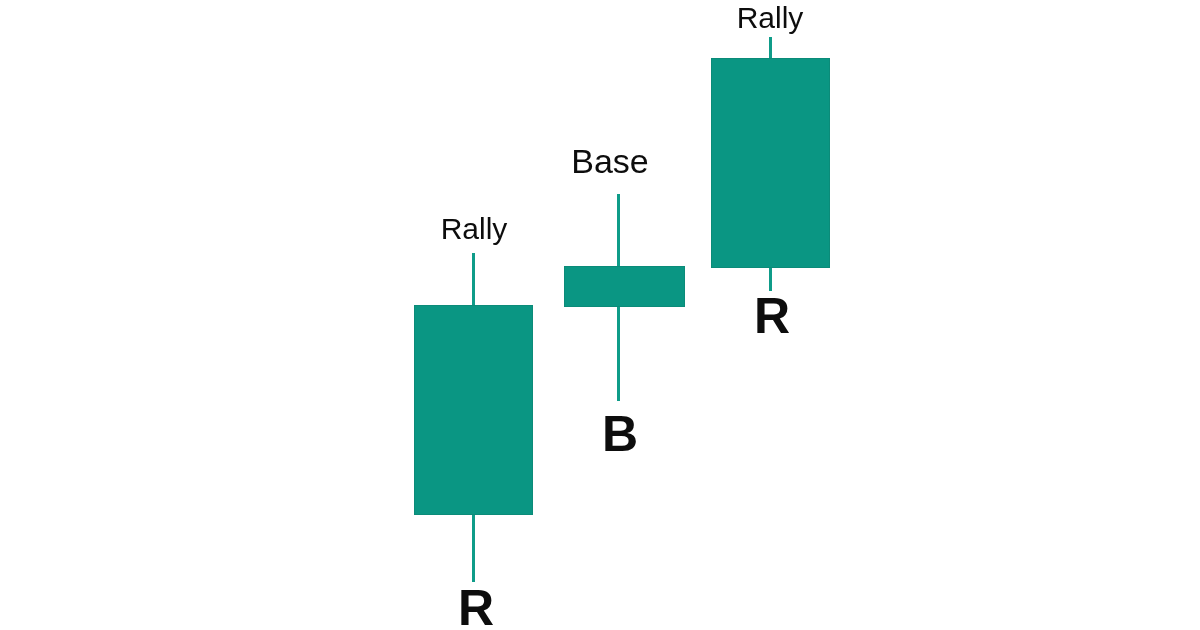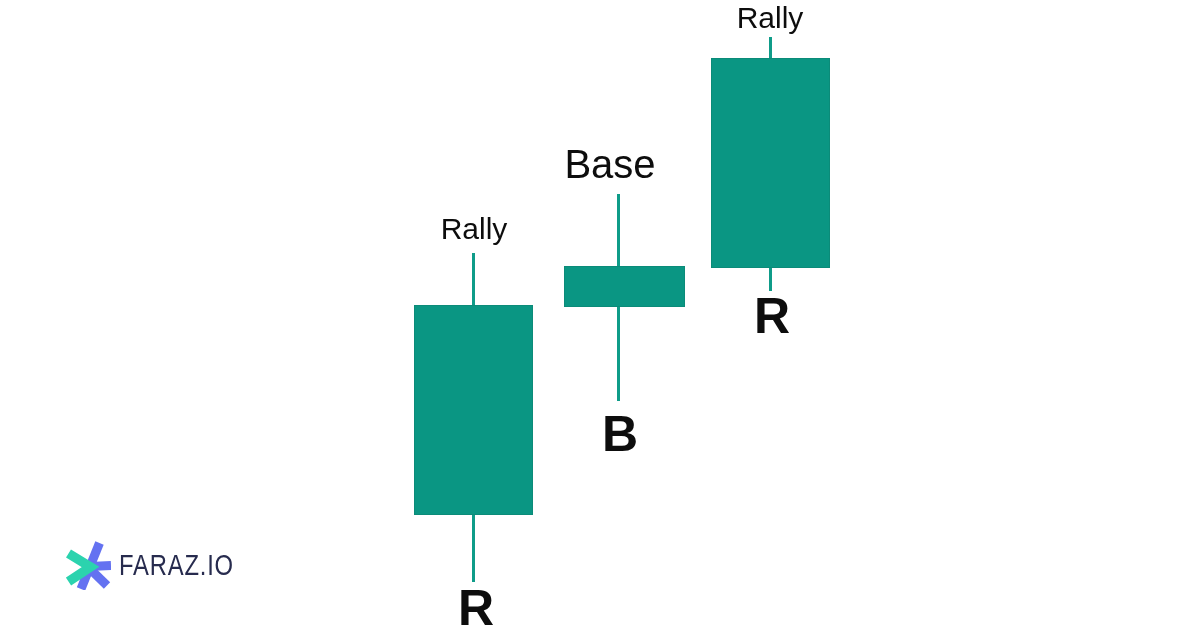--- a/index.html
+++ b/index.html
@@ -71,44 +71,29 @@
   <div class="stage">
 
   <div class="candle-group">
         <div class="candle-label" style="left:474px;top:214px;font-size:30px">Rally</div>
         <div class="wick" style="left:472px;top:253px;height:53px"></div>
         <div class="candle-body" style="left:414px;top:305px;width:119px;height:210px"></div>
         <div class="wick" style="left:472px;top:515px;height:67px"></div>
         <div class="candle-letter" style="left:476px;top:583px;font-size:50px">R</div>
       </div>
       <div class="candle-group">
-        <div class="candle-label" style="left:610px;top:144px;font-size:40px">Base</div>
+        <div class="candle-label" style="left:610px;top:144px;font-size:34px">Base</div>
         <div class="wick" style="left:617px;top:194px;height:73px"></div>
         <div class="candle-body" style="left:564px;top:266px;width:121px;height:41px"></div>
         <div class="wick" style="left:617px;top:307px;height:94px"></div>
         <div class="candle-letter" style="left:620px;top:409px;font-size:50px">B</div>
       </div>
       <div class="candle-group">
         <div class="candle-label" style="left:770px;top:3px;font-size:30px">Rally</div>
         <div class="wick" style="left:769px;top:37px;height:22px"></div>
         <div class="candle-body" style="left:711px;top:58px;width:119px;height:210px"></div>
         <div class="wick" style="left:769px;top:268px;height:23px"></div>
         <div class="candle-letter" style="left:772px;top:291px;font-size:50px">R</div>
       </div>
     </div>
 
-  <div class="logo">
-    <svg class="logo-icon" width="45" height="50" viewBox="0 0 45 50" fill="none" xmlns="http://www.w3.org/2000/svg">
-
-      <g>
-        <path d="M33.5 3 L15 49" stroke="#6472f1" stroke-width="9"></path>
-        <path d="M22 27 L41 45.5" stroke="#6472f1" stroke-width="9"></path>
-        <path d="M24 26.5 L45 25.5" stroke="#6472f1" stroke-width="9"></path>
-      </g>
-
-      <g>
-        <path d="M2.5 13.5 L24.5 27 L2.5 41.5" stroke="#2bd3ae" stroke-width="9.5" fill="none"></path>
-      </g>
-    </svg>
-    <span class="brand-text">FARAZ.IO</span>
-  </div>
 
 </div>
 
 </body></html>

